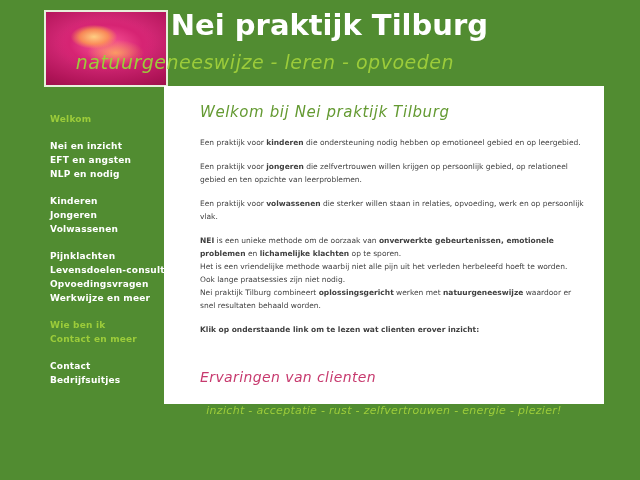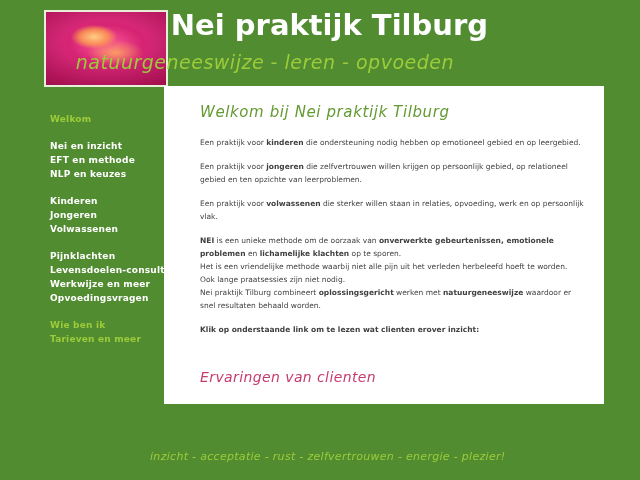--- a/index.html
+++ b/index.html
@@ -68,59 +68,63 @@
     color:var(--body-text);font-size:7.5px;line-height:13px;
   }
   .para strong{font-weight:bold;}
   .pink-link{
     display:inline-block;margin-top:22px;cursor:pointer;text-decoration:none;
     color:var(--link-pink);font-size:14px;font-style:italic;letter-spacing:.4px;
   }
 
   
   .footer-tagline{
-    position:absolute;left:150px;top:404px;width:440px;
-    color:var(--accent-green);
-    font-size:11px;font-style:italic;letter-spacing:.3px;white-space:nowrap;margin-top:46px;
+    position:absolute;left:164px;top:404px;width:440px;
+    text-align:center;color:var(--accent-green);
+    font-size:11px;font-style:italic;letter-spacing:.3px;white-space:nowrap;
   }
 </style>
 </head>
 <body>
 
 <div class="page">
 
   <header>
     <div class="logo"></div>
     <h1 class="site-title">Nei praktijk Tilburg</h1>
     <div class="site-subtitle">natuurgeneeswijze - leren - opvoeden</div>
   </header>
 
   <nav class="sidebar" id="sidebar">
       <div class="nav-group">
         <a class="nav-item accent" href="#">Welkom</a>
       </div>
       <div class="nav-group">
         <a class="nav-item" href="#">Nei en inzicht</a>
-        <a class="nav-item" href="#">EFT en methode</a>
-        <a class="nav-item" href="#">NLP en keuzes</a>
+        <a class="nav-item" href="#">EFT en angsten</a>
+        <a class="nav-item" href="#">NLP en nodig</a>
       </div>
       <div class="nav-group">
         <a class="nav-item" href="#">Kinderen</a>
         <a class="nav-item" href="#">Jongeren</a>
         <a class="nav-item" href="#">Volwassenen</a>
       </div>
       <div class="nav-group">
         <a class="nav-item" href="#">Pijnklachten</a>
         <a class="nav-item" href="#">Levensdoelen-consult</a>
+        <a class="nav-item" href="#">Opvoedingsvragen</a>
         <a class="nav-item" href="#">Werkwijze en meer</a>
-        <a class="nav-item" href="#">Opvoedingsvragen</a>
       </div>
       <div class="nav-group">
         <a class="nav-item accent" href="#">Wie ben ik</a>
-        <a class="nav-item accent" href="#">Tarieven en meer</a>
+        <a class="nav-item accent" href="#">Contact en meer</a>
+      </div>
+      <div class="nav-group">
+        <a class="nav-item" href="#">Contact</a>
+        <a class="nav-item" href="#">Bedrijfsuitjes</a>
       </div>
     </nav>
 
   <main class="panel">
     <h2 class="heading">Welkom bij Nei praktijk Tilburg</h2>
     <div id="paragraphs">
         <p class="para"><span>Een praktijk voor </span><strong>kinderen</strong><span> die ondersteuning nodig hebben op emotioneel gebied en op leergebied.</span></p>
         <p class="para"><span>Een praktijk voor </span><strong>jongeren</strong><span> die zelfvertrouwen willen krijgen op persoonlijk gebied, op relationeel gebied en ten opzichte van leerproblemen.</span></p>
         <p class="para"><span>Een praktijk voor </span><strong>volwassenen</strong><span> die sterker willen staan in relaties, opvoeding, werk en op persoonlijk vlak.</span></p>
         <p class="para"><strong>NEI</strong><span> is een unieke methode om de oorzaak van </span><strong>onverwerkte gebeurtenissen, emotionele problemen</strong><span> en </span><strong>lichamelijke klachten</strong><span> op te sporen.</span><br><span>Het is een vriendelijke methode waarbij niet alle pijn uit het verleden herbeleefd hoeft te worden.</span><br><span>Ook lange praatsessies zijn niet nodig.</span><br><span>Nei praktijk Tilburg combineert </span><strong>oplossingsgericht</strong><span> werken met </span><strong>natuurgeneeswijze</strong><span> waardoor er snel resultaten behaald worden.</span></p>

